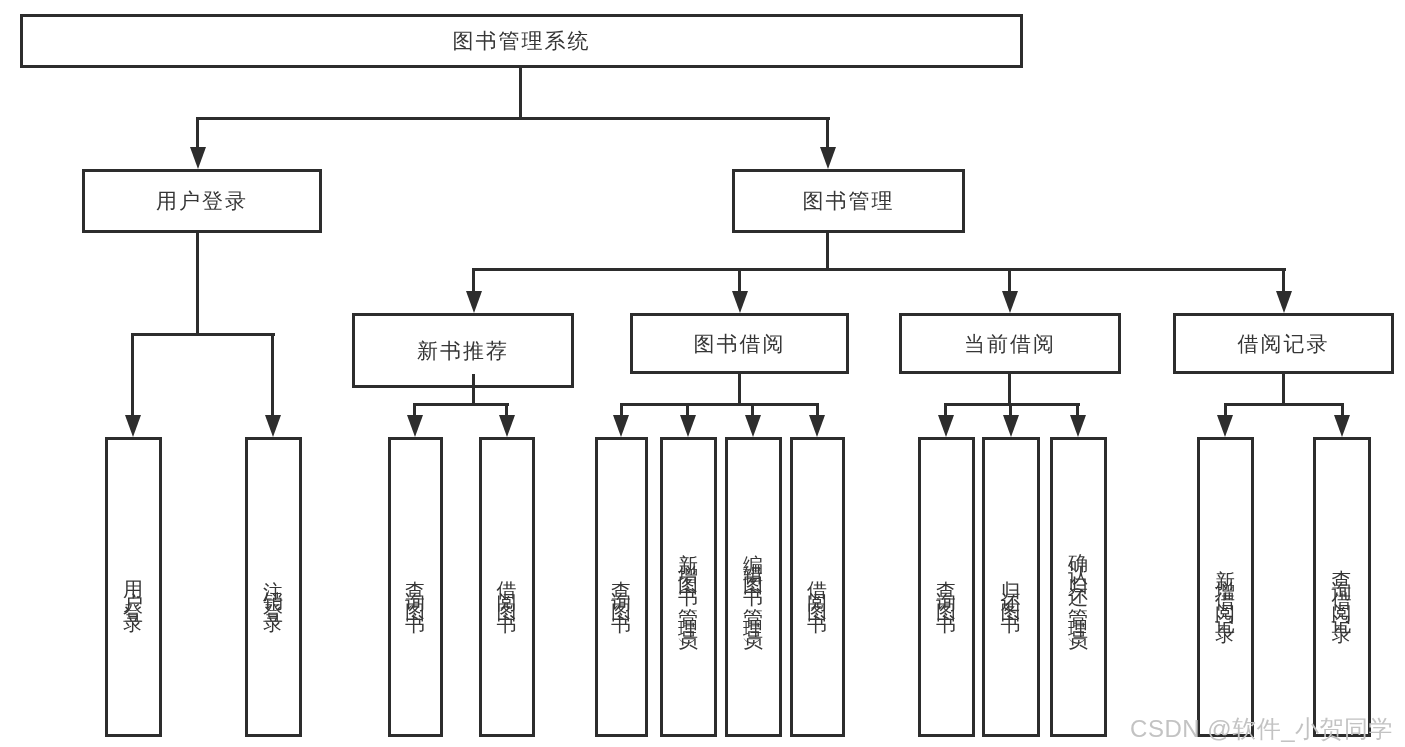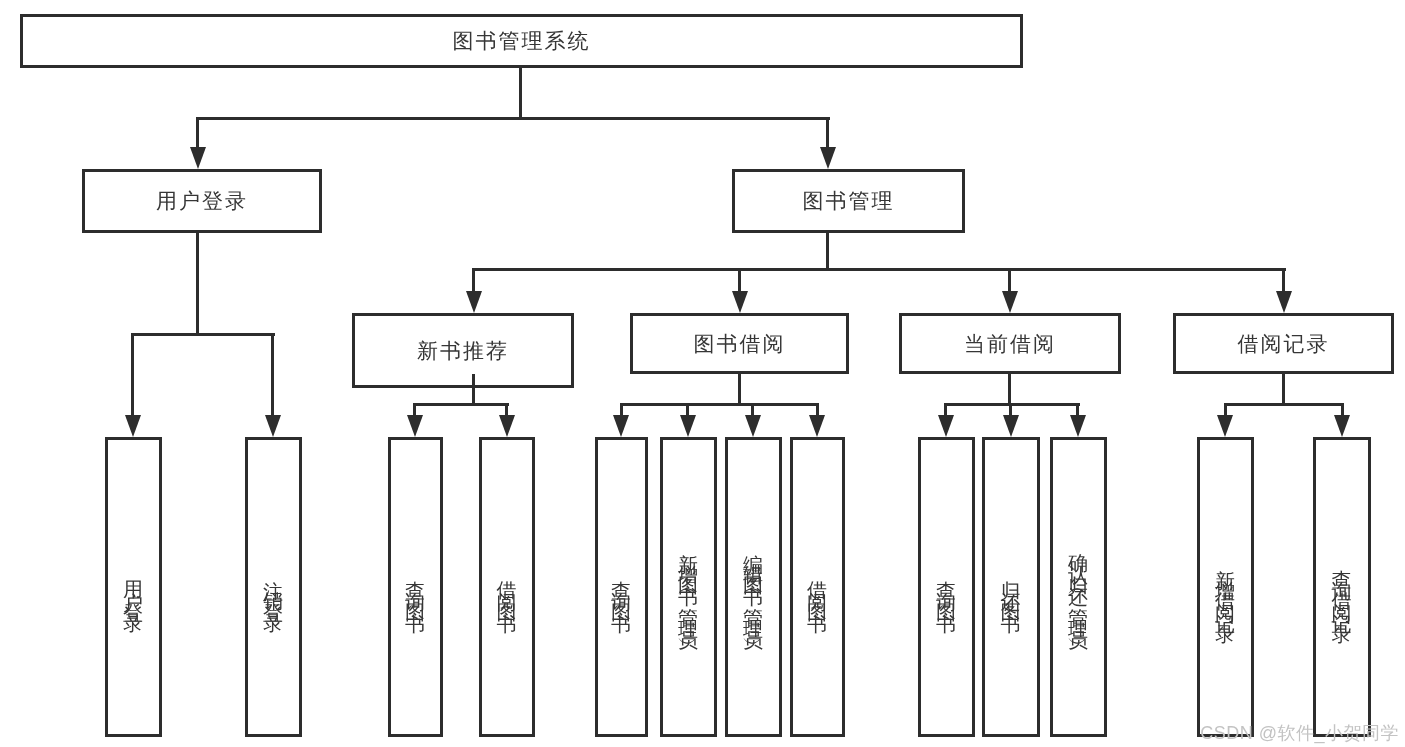--- a/index.html
+++ b/index.html
@@ -21,22 +21,22 @@
     white-space:nowrap;
   }
   .vl { position:absolute; width:3px; background:#2d2d2d; }
   .hl { position:absolute; height:3px; background:#2d2d2d; }
   .arr {
     position:absolute; width:0; height:0;
     border-left:8px solid transparent; border-right:8px solid transparent;
     border-top:22px solid #2d2d2d;
   }
   .watermark {
-    position:absolute; right:6px; bottom:2px; z-index:10;
-    font-size:18px; color:#c3c3c3; letter-spacing:0.5px; white-space:nowrap;
+    position:absolute; right:12px; bottom:2px; z-index:10;
+    font-size:24px; color:#c3c3c3; letter-spacing:0.5px; white-space:nowrap;
   }
 </style>
 </head>
 <body>
 
 <div id="canvas">
 
   <div class="box hnode" style="left:20px;top:14px;width:1003px;height:54px">图书管理系统</div>
 
   <div>

